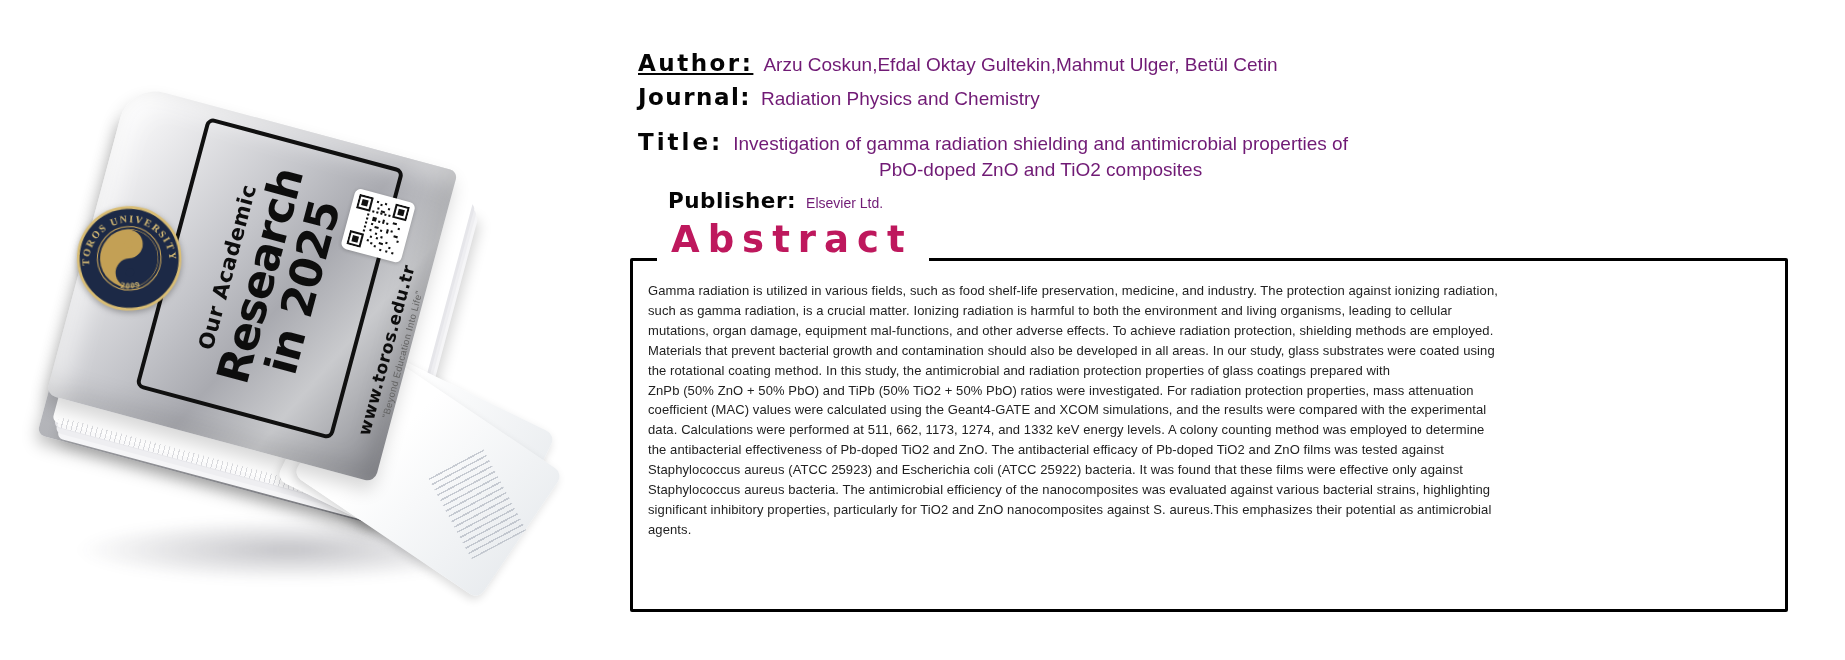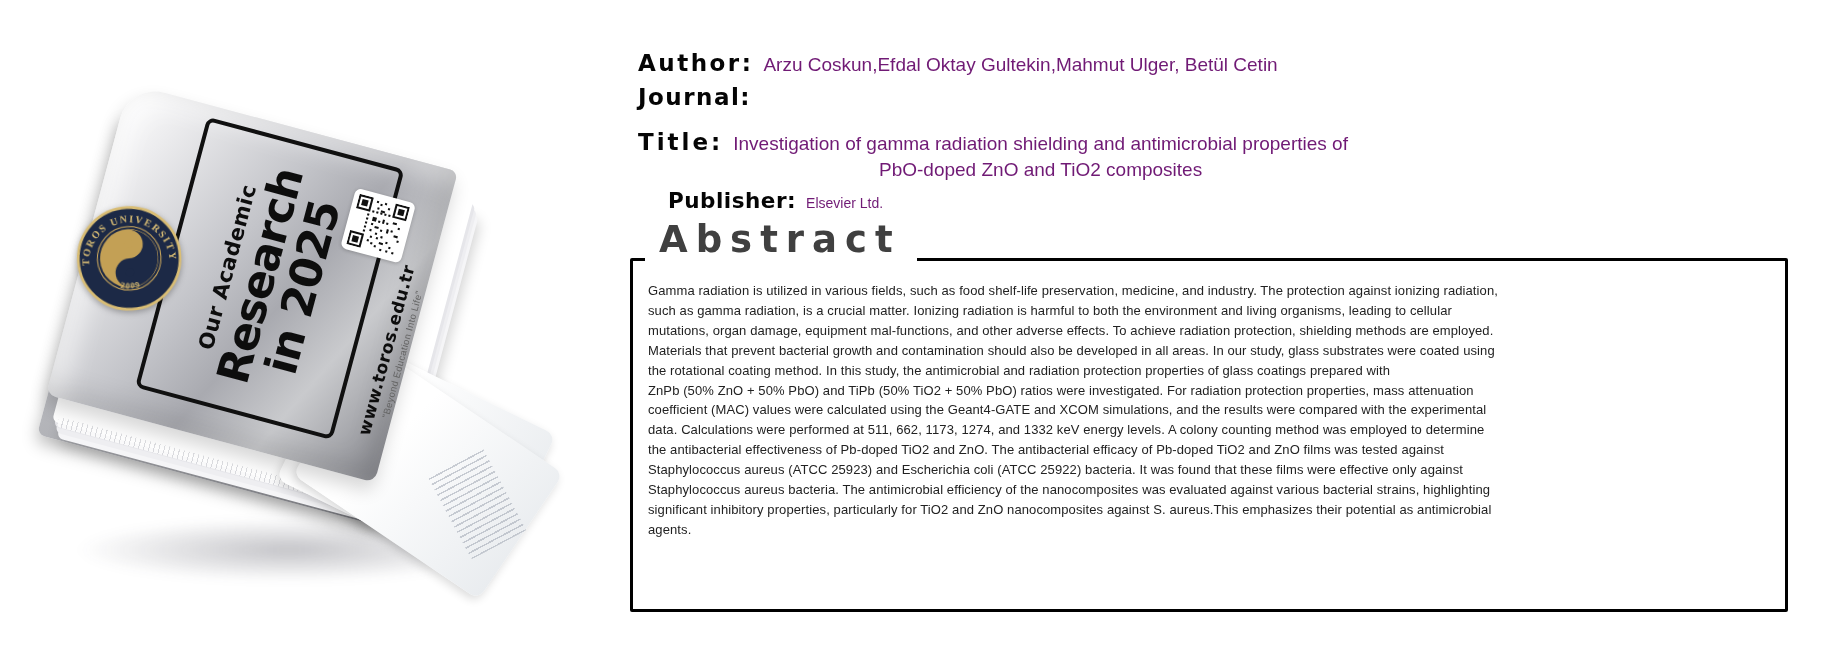--- a/index.html
+++ b/index.html
@@ -57,34 +57,34 @@
     transform:rotate(-90deg); text-align:center; }
   .site-url { font-family:"DejaVu Sans",sans-serif; font-weight:800; font-size:17px;
     line-height:1.25; letter-spacing:.5px; color:#0d0d0d; }
   .site-tag { font-size:9.5px; color:#636363; letter-spacing:.4px; }
 
   
   .field { position:absolute; display:flex; gap:10px; align-items:baseline; }
   .field-label { font-family:"DejaVu Sans",sans-serif; font-weight:800; font-size:23px;
     color:#050505; white-space:nowrap; }
   .field-value { font-size:19px; color:#701a75; }
-  .f-author { left:638px; top:50px; }  .f-author .field-label { letter-spacing:2.5px; }
+  .f-author { left:638px; top:50px; }  .f-author .field-label { letter-spacing:2.5px;text-decoration:underline; }
   .f-journal { left:638px; top:84px; } .f-journal .field-label { letter-spacing:1.5px;text-align:center; }
   .f-title { left:638px; top:118px;text-align:center; }  .f-title .field-label { letter-spacing:3px; }
   .f-title .field-value { white-space:pre-line; line-height:26px;margin-top:13px; }
   .f-publisher { left:668px; top:188px; }
   .f-publisher .field-label { font-size:21.5px; letter-spacing:.5px; }
   .f-publisher .field-value { font-size:14px; }
 
   
   .abstract-box { position:absolute; left:630px; top:258px; width:1152px; height:348px;
     border:3.5px solid #000; border-radius:2px; }
-  .abs-heading { position:absolute; left:12px; top:-43px; background:#fff;
+  .abs-heading { position:absolute; left:24px; top:-43px; background:#fff;
     padding:0 16px 6px 14px; font-family:"DejaVu Sans",sans-serif; font-weight:800;
-    font-size:37px; line-height:44px; letter-spacing:8px; color:#404040; }
+    font-size:37px; line-height:44px; letter-spacing:8px; color:#be185d; }
   .abstract-text { position:absolute; left:15px; top:20px; width:1122px;
     font-size:13px; line-height:19.9px; letter-spacing:.1px; color:#222;
     white-space:pre-line; }
 </style>
 </head>
 <body>
 
 <div class="page">
 
   <div class="book">
@@ -190,20 +190,21 @@
     </div>
   </div>
 
   <div class="field f-author">
     <span class="field-label">Author:</span>
     <span class="field-value">Arzu Coskun,Efdal Oktay Gultekin,Mahmut Ulger, Betül Cetin</span>
   </div>
 
   <div class="field f-journal">
     <span class="field-label">Journal:</span>
+    <span class="field-value">Radiation Physics and Chemistry</span>
   </div>
 
   <div class="field f-title">
     <span class="field-label">Title:</span>
     <span class="field-value">Investigation of gamma radiation shielding and antimicrobial properties of
 PbO-doped ZnO and TiO2 composites</span>
   </div>
 
   <div class="field f-publisher">
     <span class="field-label">Publisher:</span>

